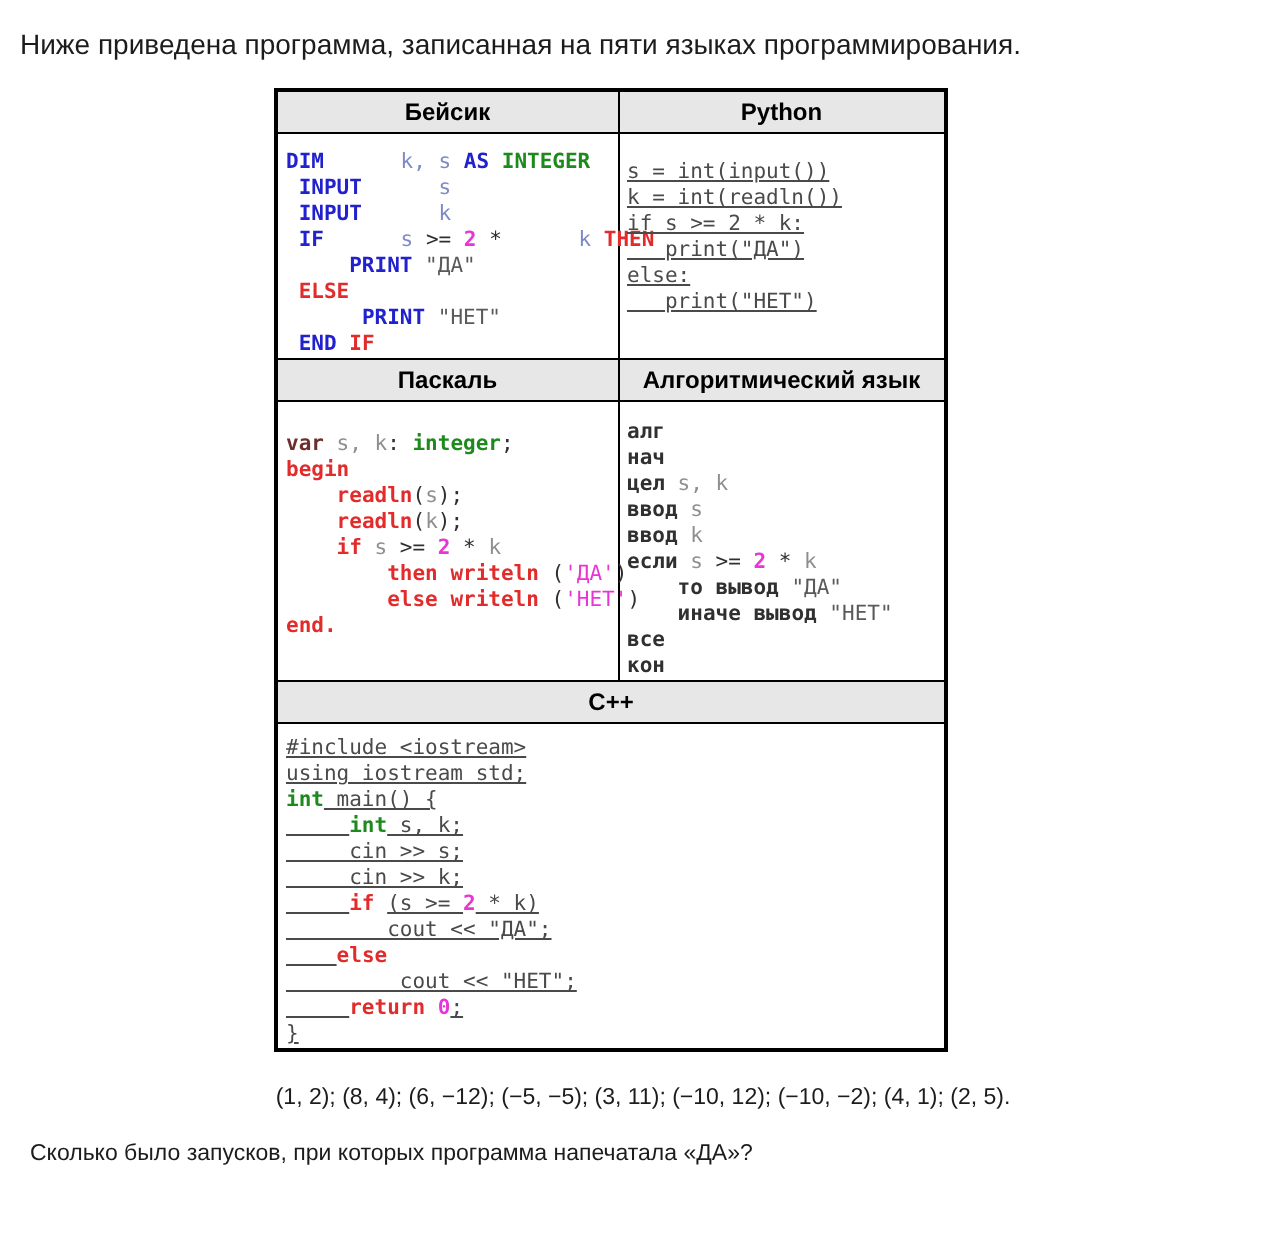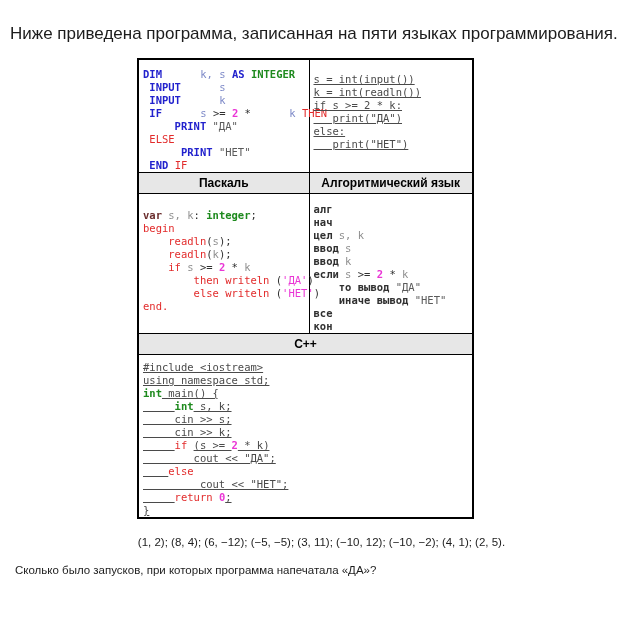--- a/index.html
+++ b/index.html
@@ -1,33 +1,33 @@
 <!DOCTYPE html>
 <html><head>
 <meta charset="utf-8">
 <style>
   html,body{margin:0;padding:0;background:#fff;}
   body{width:643px;height:620px;font-family:"Liberation Sans",sans-serif;color:#1c1c1c;}
   .page{position:relative;width:643px;height:620px;overflow:hidden;background:#fff;}
-  .intro{margin:24px 4px 0 10px;font-size:17px;color:#1c1c1c;}
+  .intro{margin:14px 4px 0 10px;font-size:14px;color:#1c1c1c;}
   .prog-table{margin:14px 0 0 137px;border-collapse:collapse;table-layout:fixed;width:335px;border:2px solid #000;}
   .prog-table th,.prog-table td{border:1px solid #000;padding:0;}
   .prog-table th{height:20px;background:#e7e7e7;font-size:12px;font-weight:bold;text-align:center;color:#000;}
   .prog-table td{vertical-align:top;background:#fff;}
   .r1{height:111px;}
   .r2{height:133px;}
   .r3{height:147px;}
   pre.code{margin:0;font-family:"DejaVu Sans Mono","Liberation Mono",monospace;font-size:10.5px;line-height:13px;padding:8px 2px 0 4px;white-space:pre;}
   pre.pt-py{padding-top:13px;}
   pre.pt-pas{padding-top:15px;}
   pre.pt-alg{padding-top:9px;}
   pre.pt-cpp{padding-top:6px;}
   
   .c-kb{color:#2121cd;font-weight:bold;}
-  .c-kr{color:#e22b2b;font-weight:normal;}
+  .c-kr{color:#e22b2b;font-weight:bold;}
   .c-kg{color:#1e8a1e;font-weight:bold;}
   .c-kv{color:#6b2e2e;font-weight:bold;}
   .c-ka{color:#303030;font-weight:bold;}
   .c-n{color:#ea35d5;font-weight:bold;}
   .c-sm{color:#ea35d5;}
   .c-v{color:#7e8ac8;margin-left:32px;}
   .c-vg{color:#8f8f8f;}
   .c-p{color:#303030;}
   .c-g{color:#4a4a4a;text-decoration:underline;}
   .c-str{color:#5a5a5a;}
@@ -42,20 +42,24 @@
 <div class="page">
 
   <p class="intro">Ниже приведена программа, записанная на пяти языках программирования.</p>
 
   <table class="prog-table">
     <colgroup>
       <col style="width:171px">
       <col style="width:164px">
     </colgroup>
     <tbody>
+      <tr>
+        <th>Бейсик</th>
+        <th>Python</th>
+      </tr>
       <tr>
         <td class="r1">
             <pre class="code"><span class="c-kb">DIM </span><span class="c-v">k, s </span><span class="c-kb">AS </span><span class="c-kg">INTEGER</span>
 <span class="c-p"> </span><span class="c-kb">INPUT </span><span class="c-v">s</span>
 <span class="c-p"> </span><span class="c-kb">INPUT </span><span class="c-v">k</span>
 <span class="c-p"> </span><span class="c-kb">IF </span><span class="c-v">s </span><span class="c-p">&gt;= </span><span class="c-n">2 </span><span class="c-p">* </span><span class="c-v">k </span><span class="c-kr">THEN</span>
 <span class="c-p">     </span><span class="c-kb">PRINT </span><span class="c-str">"ДА"</span>
 <span class="c-p"> </span><span class="c-kr">ELSE</span>
 <span class="c-p">      </span><span class="c-kb">PRINT </span><span class="c-str">"НЕТ"</span>
 <span class="c-p"> </span><span class="c-kb">END </span><span class="c-kr">IF</span></pre>
@@ -96,21 +100,21 @@
 <span class="c-ka">все</span>
 <span class="c-ka">кон</span></pre>
           </td>
       </tr>
       <tr>
         <th colspan="2">C++</th>
       </tr>
       <tr>
         <td class="r3" colspan="2">
             <pre class="code pt-cpp"><span class="c-g">#include &lt;iostream&gt;</span>
-<span class="c-g">using namespace std;</span>
+<span class="c-g">using iostream std;</span>
 <span class="c-kg">int</span><span class="c-g"> main() {</span>
 <span class="c-g">     </span><span class="c-kg">int</span><span class="c-g"> s, k;</span>
 <span class="c-g">     cin &gt;&gt; s;</span>
 <span class="c-g">     cin &gt;&gt; k;</span>
 <span class="c-g">     </span><span class="c-kr">if </span><span class="c-g">(s &gt;= </span><span class="c-n">2</span><span class="c-g"> * k)</span>
 <span class="c-g">        cout &lt;&lt; "ДА";</span>
 <span class="c-g">    </span><span class="c-kr">else</span>
 <span class="c-g">         cout &lt;&lt; "НЕТ";</span>
 <span class="c-g">     </span><span class="c-kr">return </span><span class="c-n">0</span><span class="c-g">;</span>
 <span class="c-g">}</span></pre>

